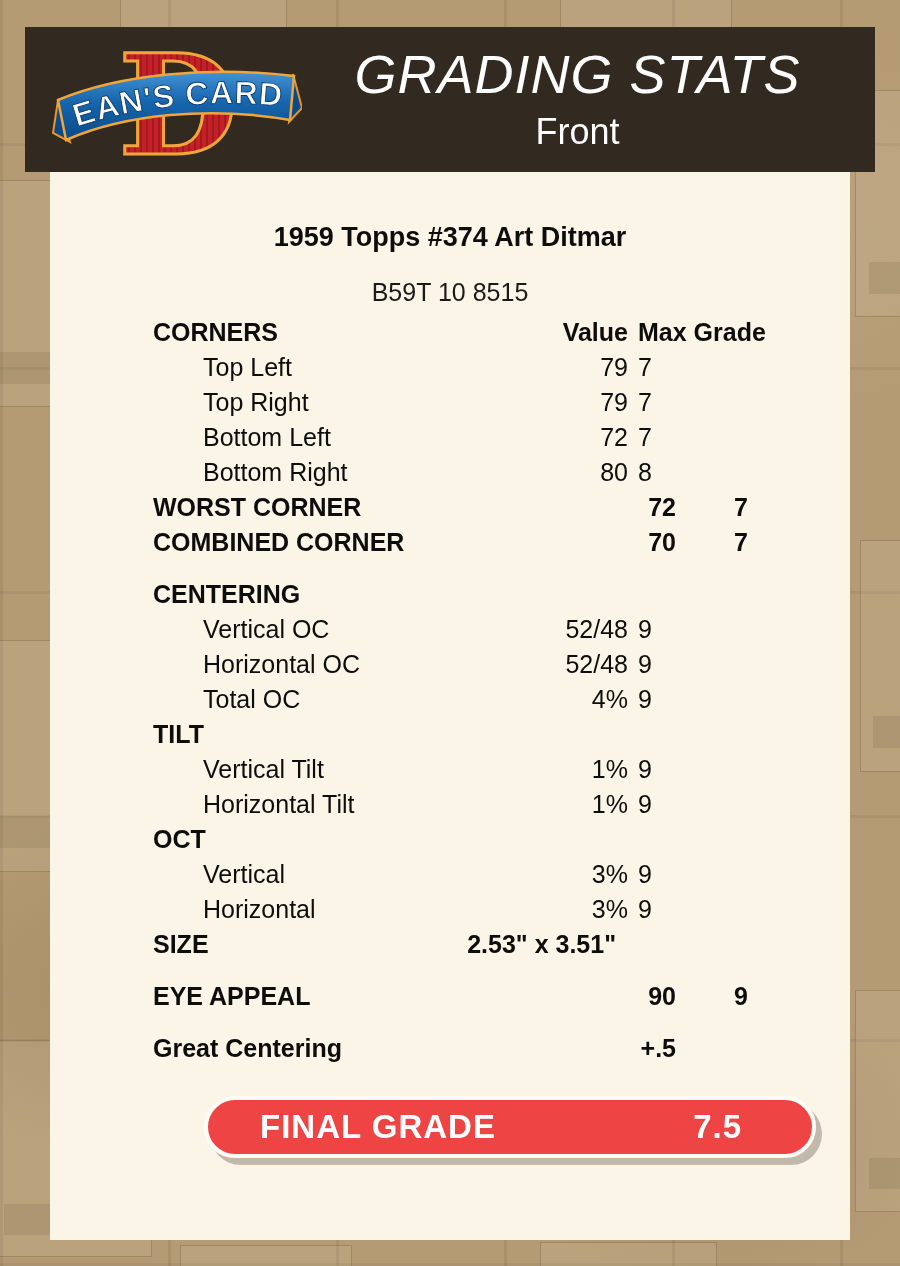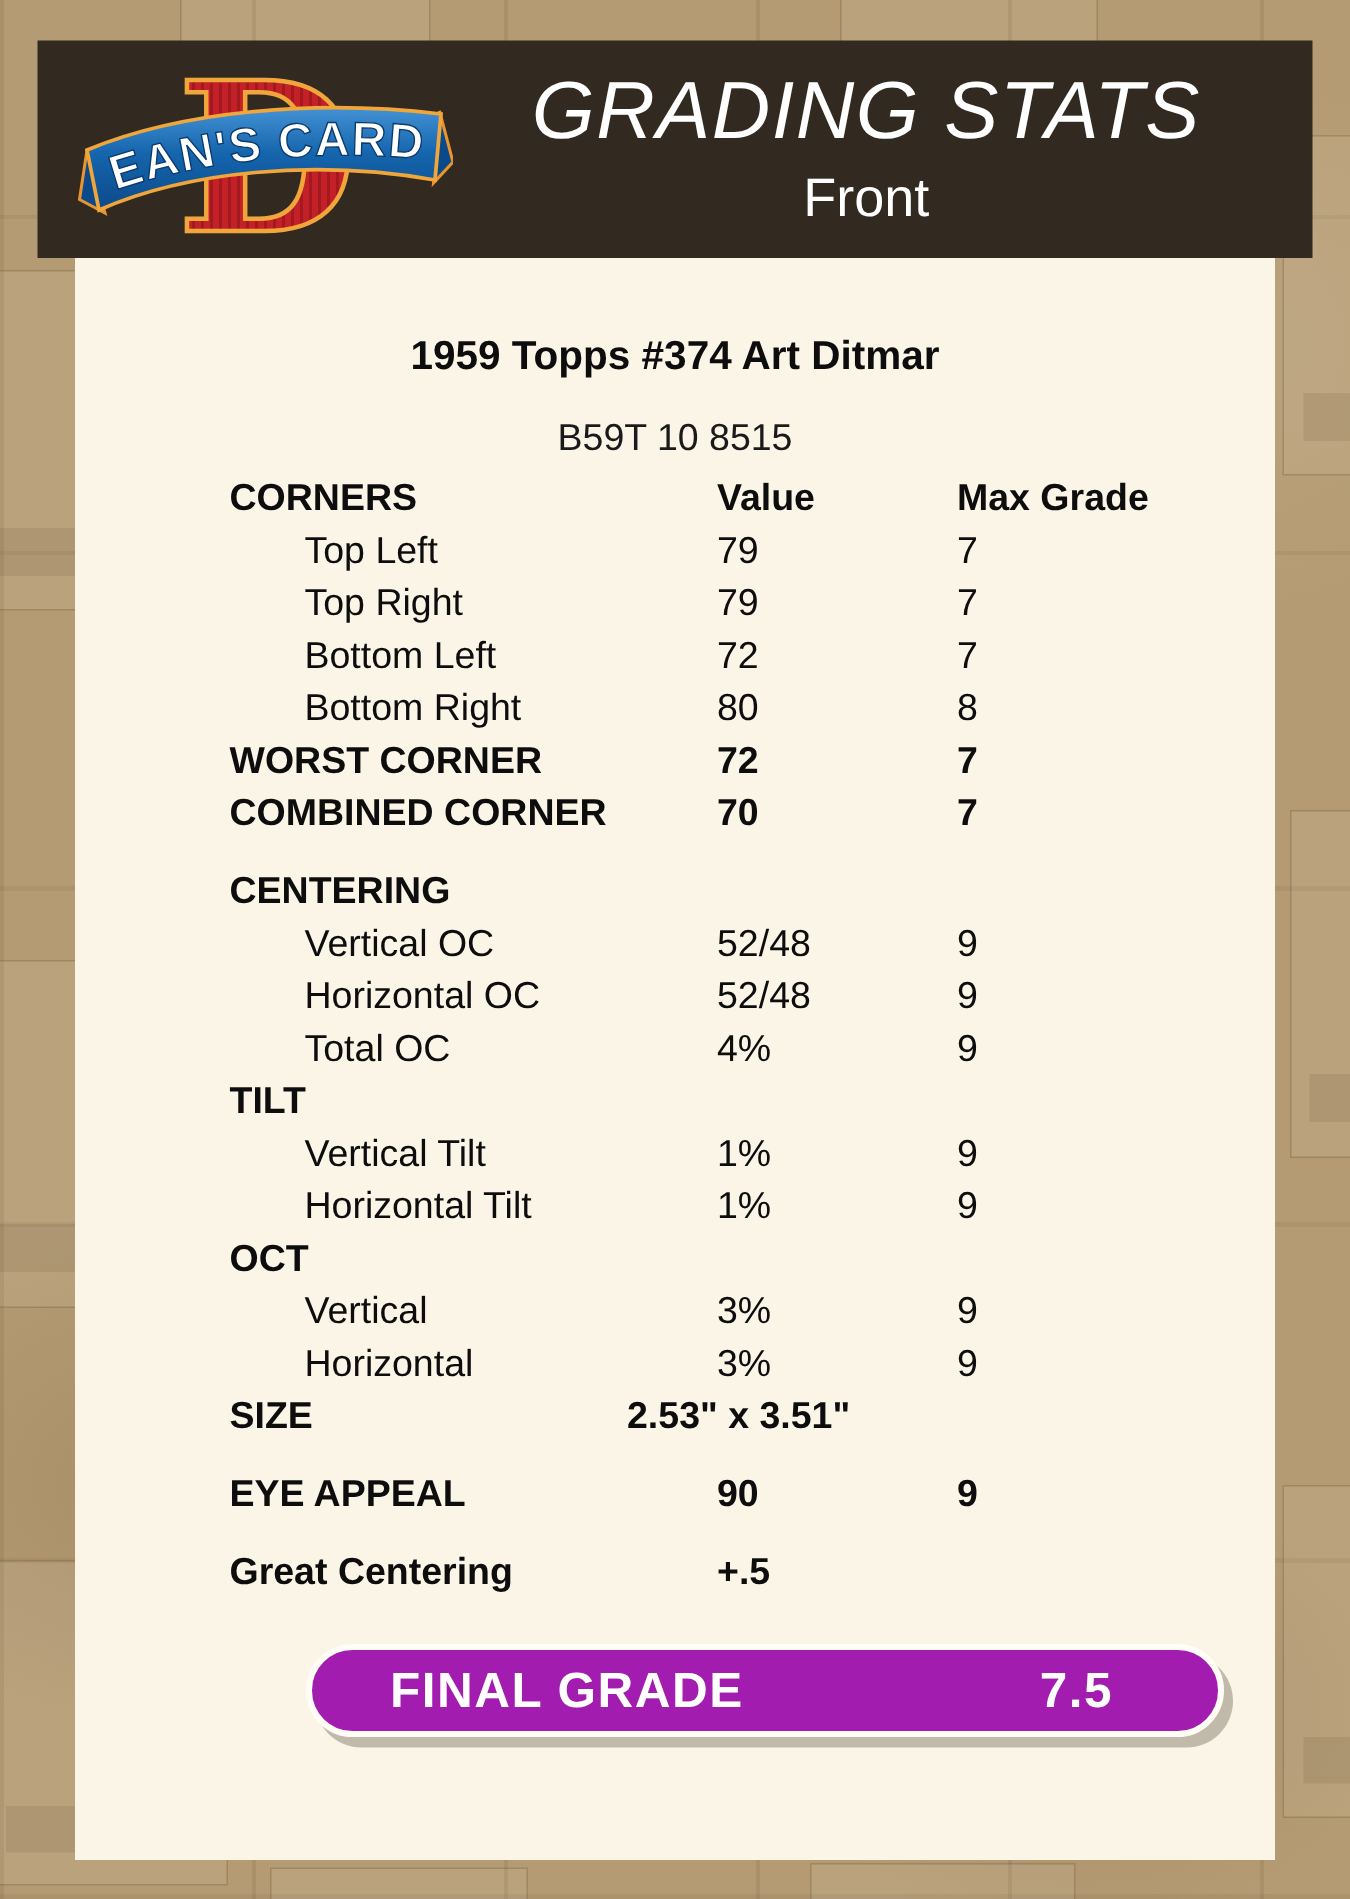--- a/index.html
+++ b/index.html
@@ -36,32 +36,32 @@
 
   .panel{
     position:absolute;left:50px;top:172px;width:800px;height:1068px;z-index:1;
     background:#faf5e7;
   }
   .card-title{margin-top:50px;text-align:center;font-weight:bold;font-size:27px;color:#0d0d0d;}
   .card-serial{margin-top:25px;text-align:center;font-size:25px;color:#1a1a1a;}
 
   .table{position:absolute;left:103px;top:143px;width:660px;color:#0d0d0d;}
   .row{display:flex;height:35px;align-items:center;font-size:25px;}
-  .row.bold{font-weight:bold;}
+  .row.bold{font-weight:bold;gap:48px;}
   .cell.label{flex:0 0 325px;box-sizing:border-box;white-space:nowrap;}
   .row.indent .cell.label{padding-left:50px;}
-  .cell.value{flex:0 0 150px;text-align:left;white-space:nowrap;}
+  .cell.value{flex:0 0 150px;text-align:right;white-space:nowrap;}
   .cell.max{flex:0 0 175px;margin-left:10px;white-space:nowrap;}
   .cell.value.wide{transform:translateX(-60px);}
   .spacer{height:17px;}
   .header-row{font-weight:bold;}
 
   .final-grade{
     position:absolute;left:154px;top:924px;width:482px;height:54px;
-    background:#a21caf;border:4px solid #fffdf6;border-radius:31px;
+    background:#ef4444;border:4px solid #fffdf6;border-radius:31px;
     box-shadow:6px 7px 0 rgba(125,115,95,.45);
     display:flex;align-items:center;justify-content:space-between;
     padding:0 70px 0 52px;box-sizing:content-box;
     color:#ffffff;font-weight:bold;font-size:33px;letter-spacing:1px;
   }
 </style>
 </head>
 <body>
 
 <div class="bg-collage">

